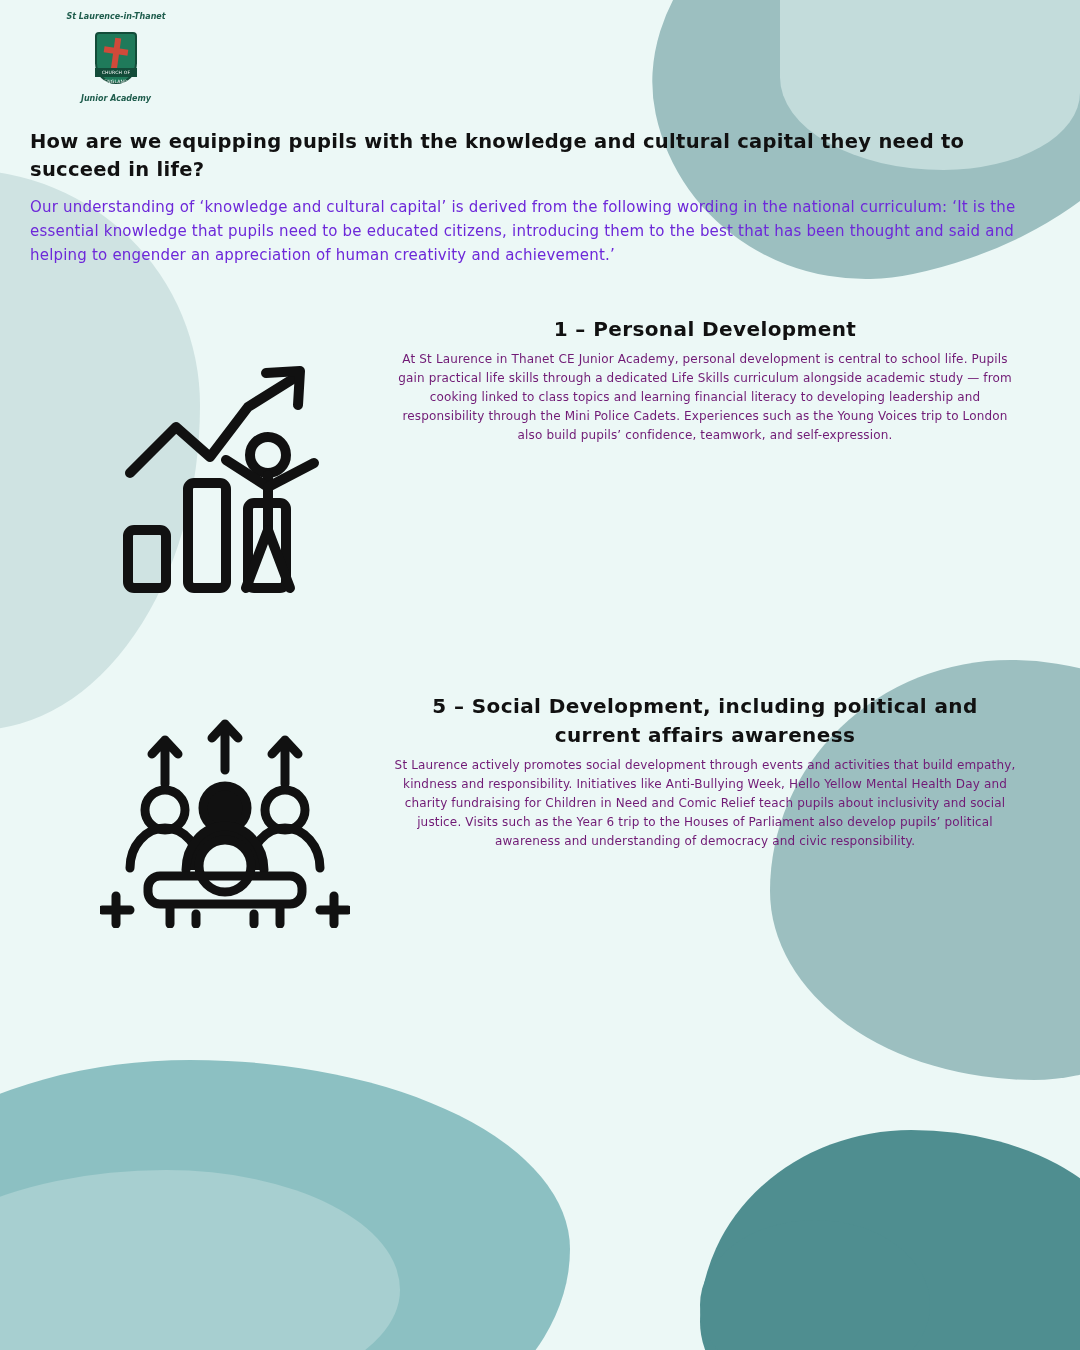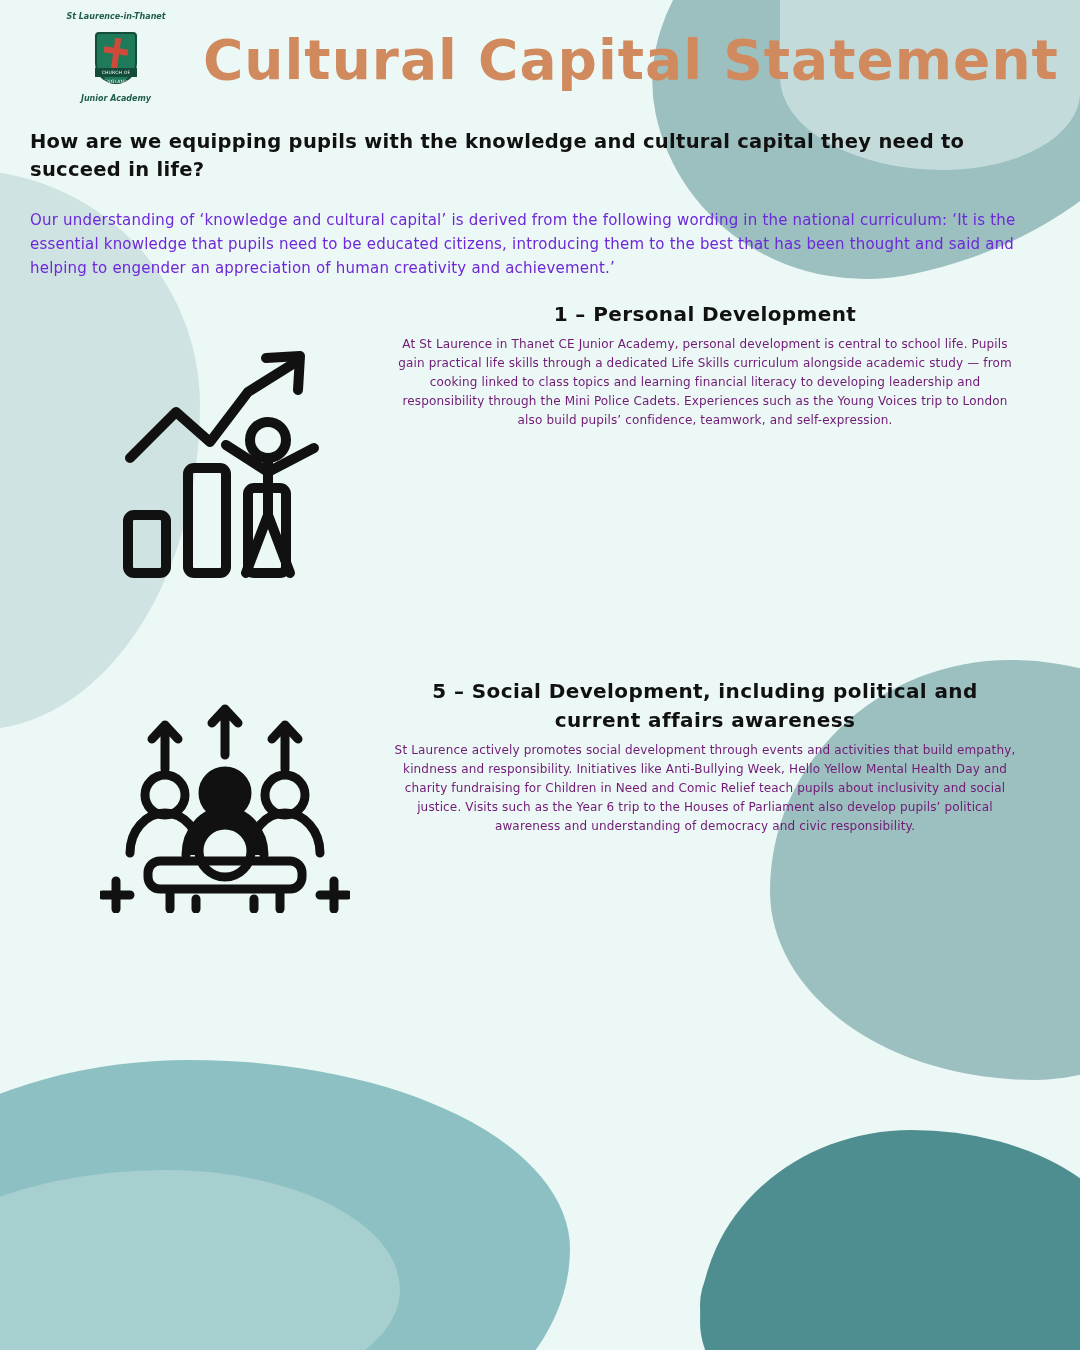--- a/index.html
+++ b/index.html
@@ -181,35 +181,35 @@
     color: #2f7d74;
     letter-spacing: 1.5px;
     margin: 18px 0 10px 3px;
   }
   #lead-question {
     font-size: 19.5px;
     font-weight: bold;
     color: #111;
     line-height: 1.45;
     letter-spacing: .3px;
-    margin-bottom: 23px;
+    margin-bottom: 10px;
   }
   #intro-paragraph {
     font-size: 15px;
     color: #6d28d9;
     line-height: 1.62;
     letter-spacing: .2px;
   }
 
   
   .section {
     position: relative;
     display: flex;
     align-items: flex-start;
-    margin-top: 20px;
+    margin-top: 48px;
     padding: 0 60px 0 60px;
   }
   .section .icon-wrap {
     flex: 0 0 330px;
     display: flex;
     justify-content: center;
     align-items: center;
     padding-top: 40px;
   }
   .section .text-wrap {
@@ -249,21 +249,20 @@
   <div id="school-logo">
     <div class="top-arc">St Laurence-in-Thanet</div>
     <div class="shield"></div>
     <div class="cross-v"></div>
     <div class="cross-h"></div>
     <div class="band">
         <span>CHURCH OF ENGLAND</span>
       </div>
     <div class="bottom-arc">Junior Academy</div>
   </div>
-  <div id="page-title">Cultural Capital Statement</div>
 </div>
 
 <div id="intro">
   <div id="lead-question">How are we  equipping pupils with the knowledge and cultural capital they need to succeed in life?</div>
   <div id="intro-paragraph"> Our understanding of ‘knowledge and cultural capital’ is derived from the following wording in the national curriculum: ‘It is the essential knowledge that pupils need to be educated citizens, introducing them to the best that has been thought and said and helping to engender an appreciation of human creativity and achievement.’</div>
 </div>
 
 <div class="section" id="section-1">
   <div class="icon-wrap">
     <svg width="215" height="245" viewBox="0 0 215 245" fill="none" stroke="#111" stroke-width="10" stroke-linecap="round" stroke-linejoin="round" aria-hidden="true">

